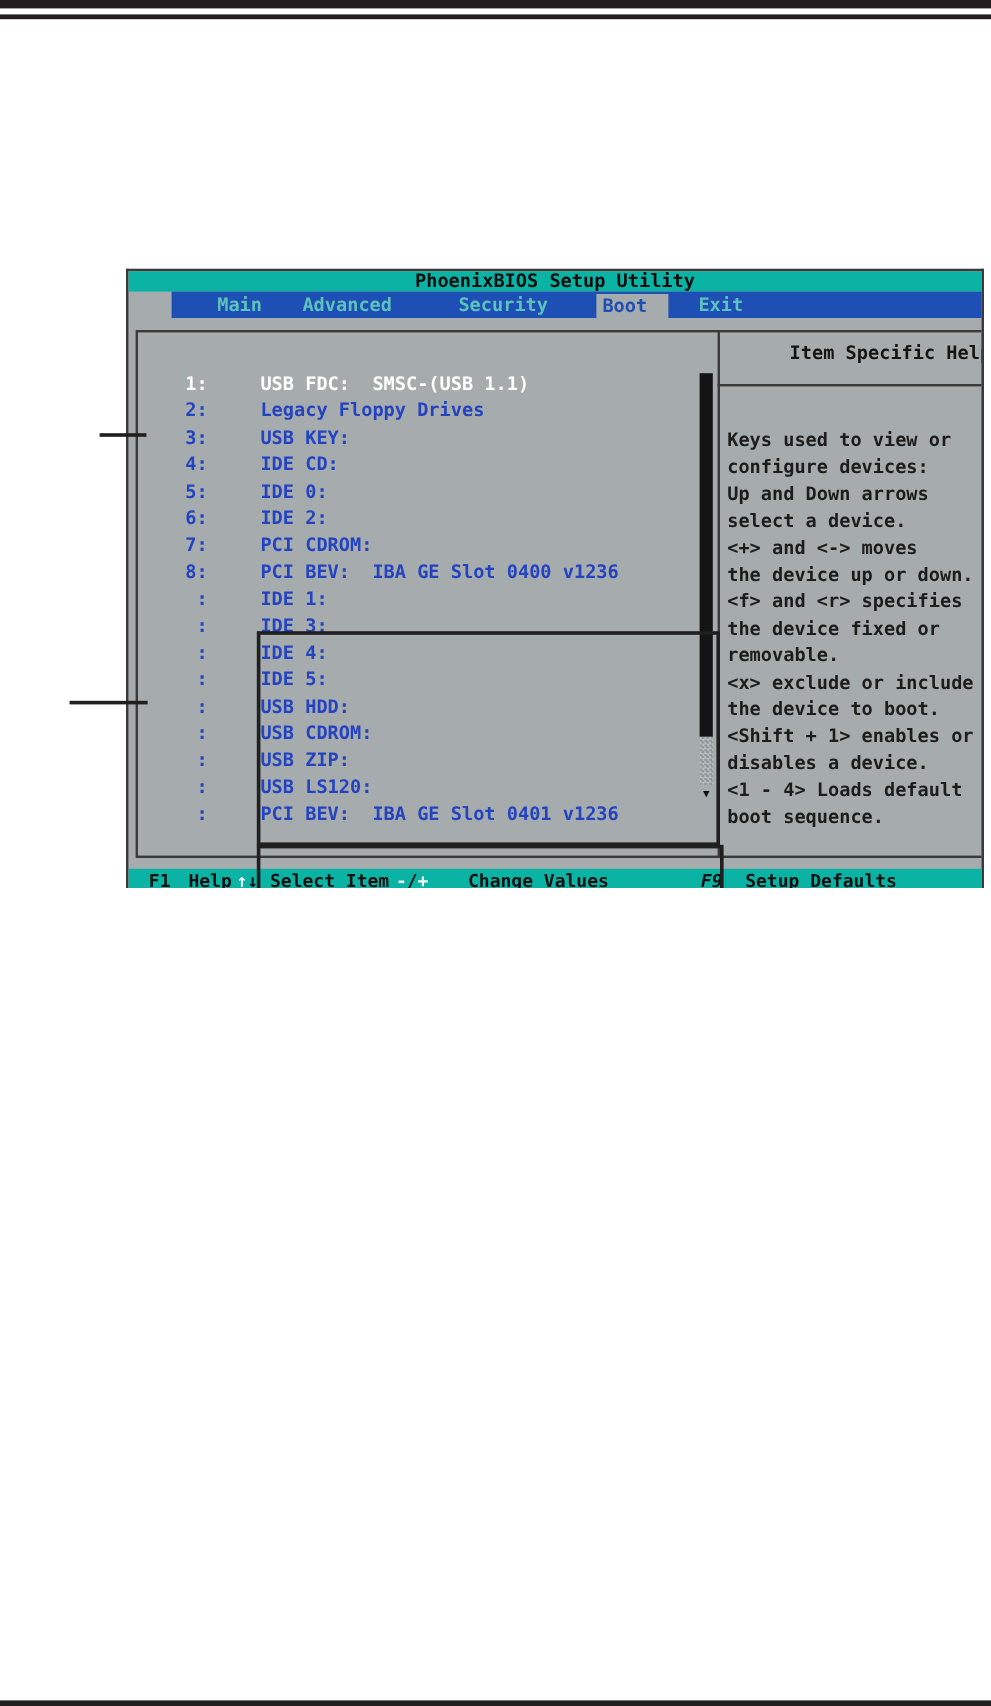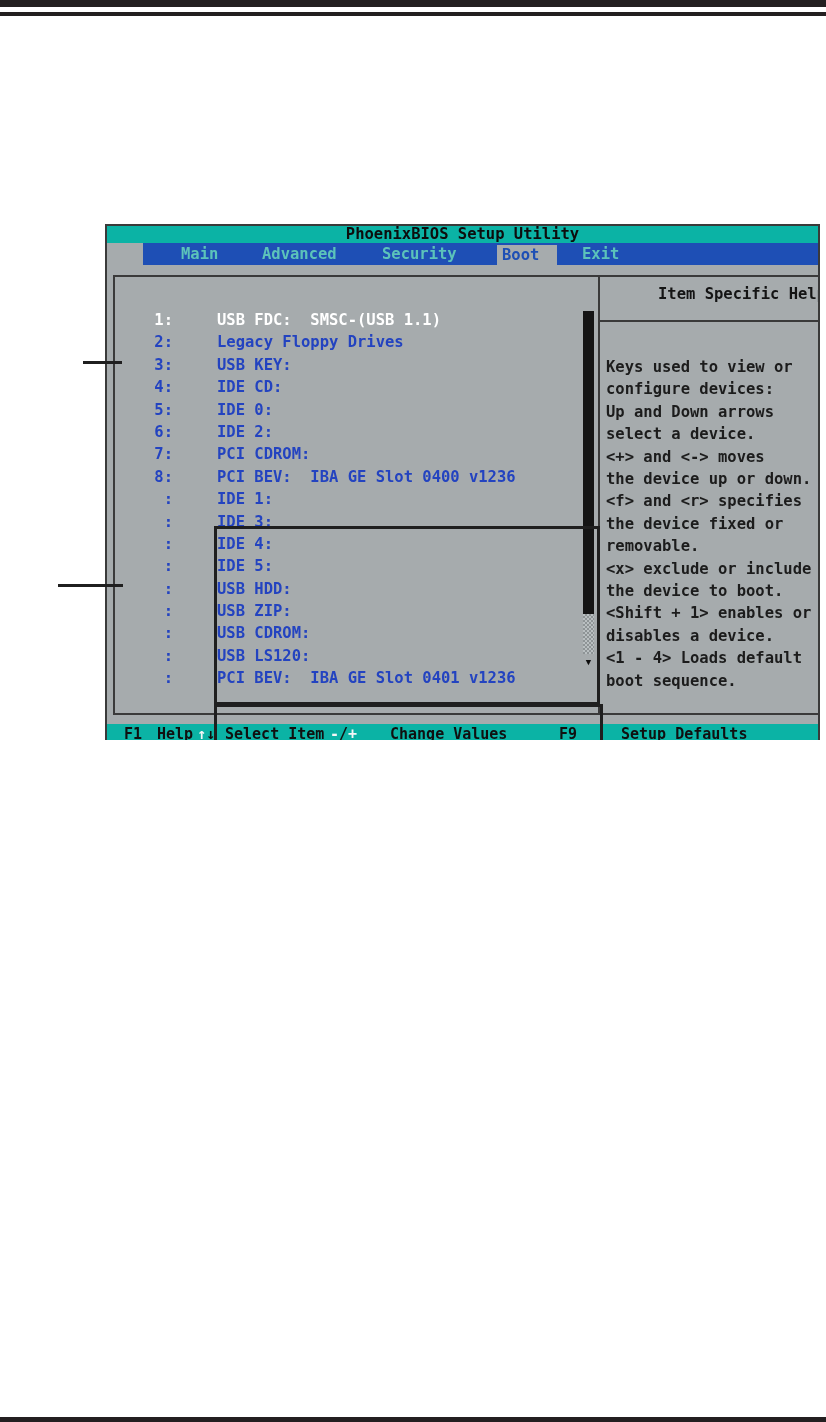--- a/index.html
+++ b/index.html
@@ -63,21 +63,21 @@
   <div class="rule rule-top-thick"></div>
   <div class="rule rule-top-thin"></div>
   <div class="rule rule-bottom"></div>
 
   <div class="bios">
     <div class="titlebar">
       <span>PhoenixBIOS Setup Utility</span>
     </div>
     <div class="menubar" id="menu-bar">
         <span class="tab" style="left: 38px;">Main</span>
-        <span class="tab" style="left: 119px;">Advanced</span>
+        <span class="tab" style="left: 109px;">Advanced</span>
         <span class="tab" style="left: 239px;">Security</span>
         <span class="tab selected" style="left: 354px;">Boot</span>
         <span class="tab" style="left: 439px;">Exit</span>
       </div>
 
     <div class="border-rect"></div>
     <div class="divider"></div>
     <div class="help-sep"></div>
 
     <div class="boot-list" id="boot-list">
@@ -87,22 +87,22 @@
         <div class="boot-row"><span class="num">4:</span><span class="label">IDE CD:</span></div>
         <div class="boot-row"><span class="num">5:</span><span class="label">IDE 0:</span></div>
         <div class="boot-row"><span class="num">6:</span><span class="label">IDE 2:</span></div>
         <div class="boot-row"><span class="num">7:</span><span class="label">PCI CDROM:</span></div>
         <div class="boot-row"><span class="num">8:</span><span class="label">PCI BEV:  IBA GE Slot 0400 v1236</span></div>
         <div class="boot-row"><span class="num">:</span><span class="label">IDE 1:</span></div>
         <div class="boot-row"><span class="num">:</span><span class="label">IDE 3:</span></div>
         <div class="boot-row"><span class="num">:</span><span class="label">IDE 4:</span></div>
         <div class="boot-row"><span class="num">:</span><span class="label">IDE 5:</span></div>
         <div class="boot-row"><span class="num">:</span><span class="label">USB HDD:</span></div>
+        <div class="boot-row"><span class="num">:</span><span class="label">USB CDROM:</span></div>
         <div class="boot-row"><span class="num">:</span><span class="label">USB ZIP:</span></div>
-        <div class="boot-row"><span class="num">:</span><span class="label">USB CDROM:</span></div>
         <div class="boot-row"><span class="num">:</span><span class="label">USB LS120:</span></div>
         <div class="boot-row"><span class="num">:</span><span class="label">PCI BEV:  IBA GE Slot 0401 v1236</span></div>
       </div>
 
     <div class="scroll-thumb"></div>
     <div class="scroll-stipple"></div>
     <div class="scroll-down">▼</div>
 
     <div class="help-title">Item Specific Help</div>
     <div class="help-body">Keys used to view or
@@ -124,21 +124,21 @@
     <div class="keybar" id="key-bar">
         <span class="d" style="left: 17px;">F1</span>
         <span class="d" style="left: 50px;">Help</span>
         <span class="l" style="left: 90px;">↑</span>
         <span class="d" style="left: 99px;">↓</span>
         <span class="d" style="left: 118px;">Select Item</span>
         <span class="l" style="left: 223px;">-</span>
         <span class="d" style="left: 232px;">/</span>
         <span class="l" style="left: 241px;">+</span>
         <span class="d" style="left: 283px;">Change Values</span>
-        <span class="d" style="left: 452px;">F9</span>
+        <span class="d" style="left: 477px; font-style: italic;">F9</span>
         <span class="d" style="left: 494px; margin-left: 20px;">Setup Defaults</span>
       </div>
 
     <div class="callout-box callout-box1"></div>
     <div class="callout-box callout-box2"></div>
   </div>
 
   <div class="callout-line callout-line1"></div>
   <div class="callout-line callout-line2"></div>
 </div>

